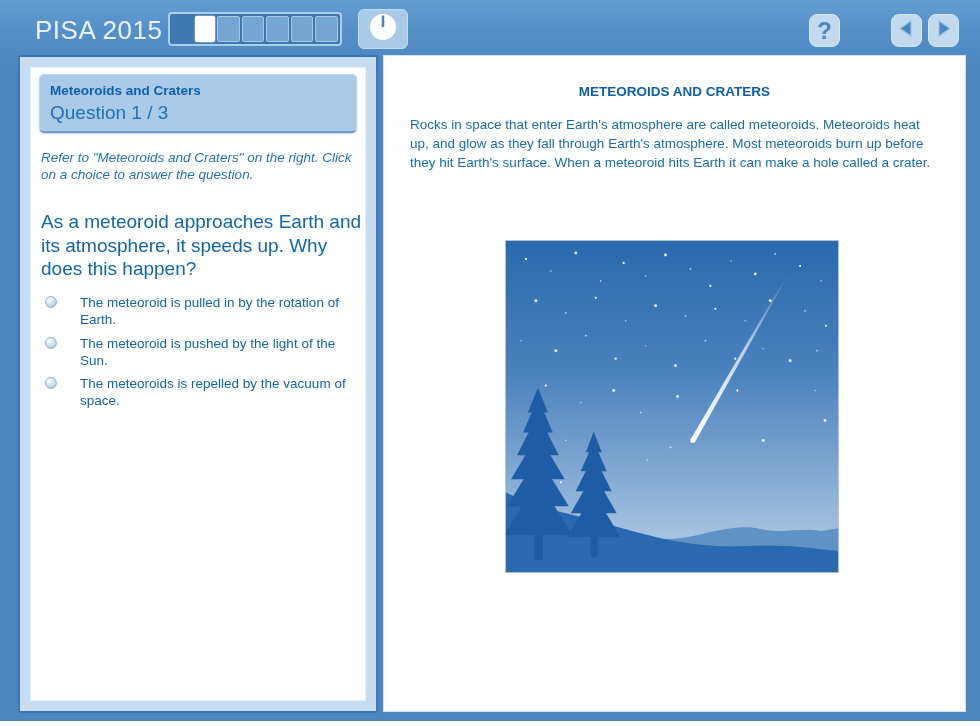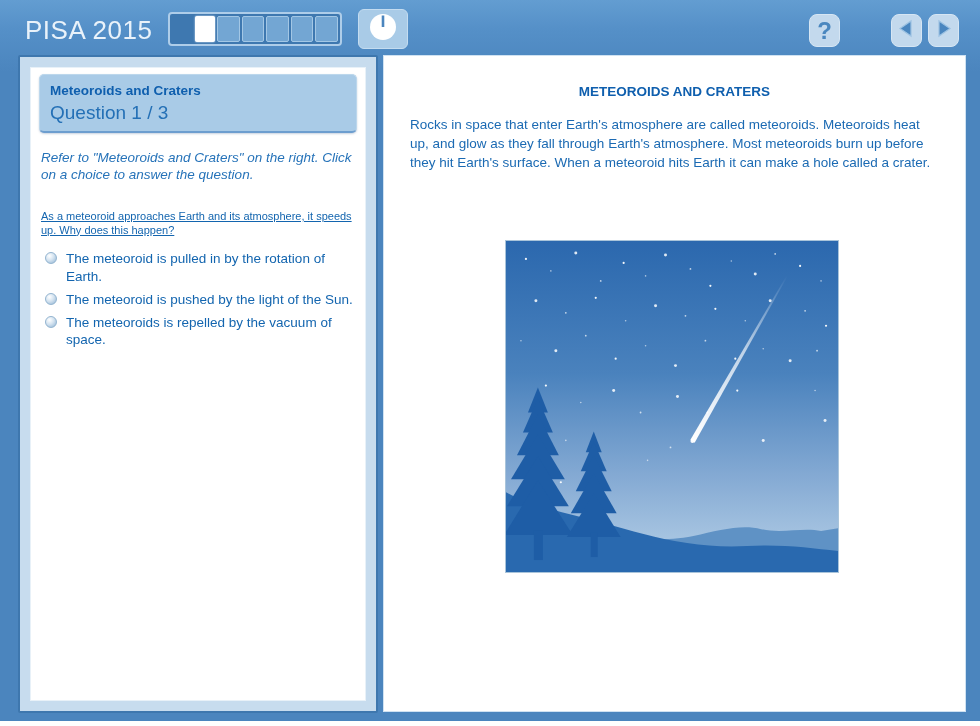--- a/index.html
+++ b/index.html
@@ -5,21 +5,21 @@
   * { margin:0; padding:0; box-sizing:border-box; }
   html,body { background:#ffffff; }
   body { font-family:"Liberation Sans", sans-serif; }
   .page {
     position:relative; width:980px; height:721px;
     background:linear-gradient(180deg,#639dd1 0%,#5590c8 4%,#4b85be 10%,#4b85be 100%);
     overflow:hidden;
   }
   
   .app-title {
-    position:absolute; left:25px; top:15px;
+    position:absolute; left:35px; top:15px;
     font-size:26px; color:#e9f2fa; letter-spacing:0.5px;
   }
   .progress-box {
     position:absolute; left:168px; top:12px; width:174px; height:34px;
     background:#3e78b0; border:2px solid #aecde9; border-radius:4px;
     display:flex; padding:2px; gap:2px;
   }
   .progress-seg { flex:1; border-radius:2px; }
   .progress-seg.completed { background:transparent; }
   .progress-seg.current { background:#ffffff; box-shadow:0 0 2px rgba(255,255,255,.9); }
@@ -52,25 +52,25 @@
     border-radius:5px; padding:8px 10px 7px 10px;
     box-shadow:0 1px 2px rgba(40,80,130,.25);
   }
   .unit-title { font-size:13.5px; font-weight:bold; color:#0f5fae; }
   .question-number { font-size:19px; color:#2470b6; margin-top:4px; }
   .instructions {
     margin:17px 4px 0 4px; font-size:13.5px; font-style:italic;
     color:#2673b9; line-height:1.25; width:326px;
   }
   .question-text {
-    margin:26px 4px 0 4px; font-size:11px; color:#1365af;
-    line-height:1.25; width:326px;text-decoration:underline;
+    margin:26px 4px 0 4px; font-size:19px; color:#1365af;
+    line-height:1.25; width:326px;
   }
   .options { margin:13px 4px 0 8px; }
-  .option { display:flex; gap:9px; margin-bottom:6px; cursor:pointer; }
+  .option { display:flex; gap:23px; margin-bottom:6px; cursor:pointer; }
   .radio {
     width:12px; height:12px; border-radius:50%; margin-top:2px; flex:none;
     background:radial-gradient(circle at 35% 30%, #ffffff 0%, #d4e3f0 45%, #8fb3d2 100%);
     border:1px solid #93b4d0;
   }
   .option-label { font-size:13.5px; color:#1365af; line-height:1.28; width:300px; }
   
   .stimulus-panel {
     position:absolute; left:383px; top:55px; width:583px; height:657px;
     background:#ffffff; border:1px solid #cfe2f2;

